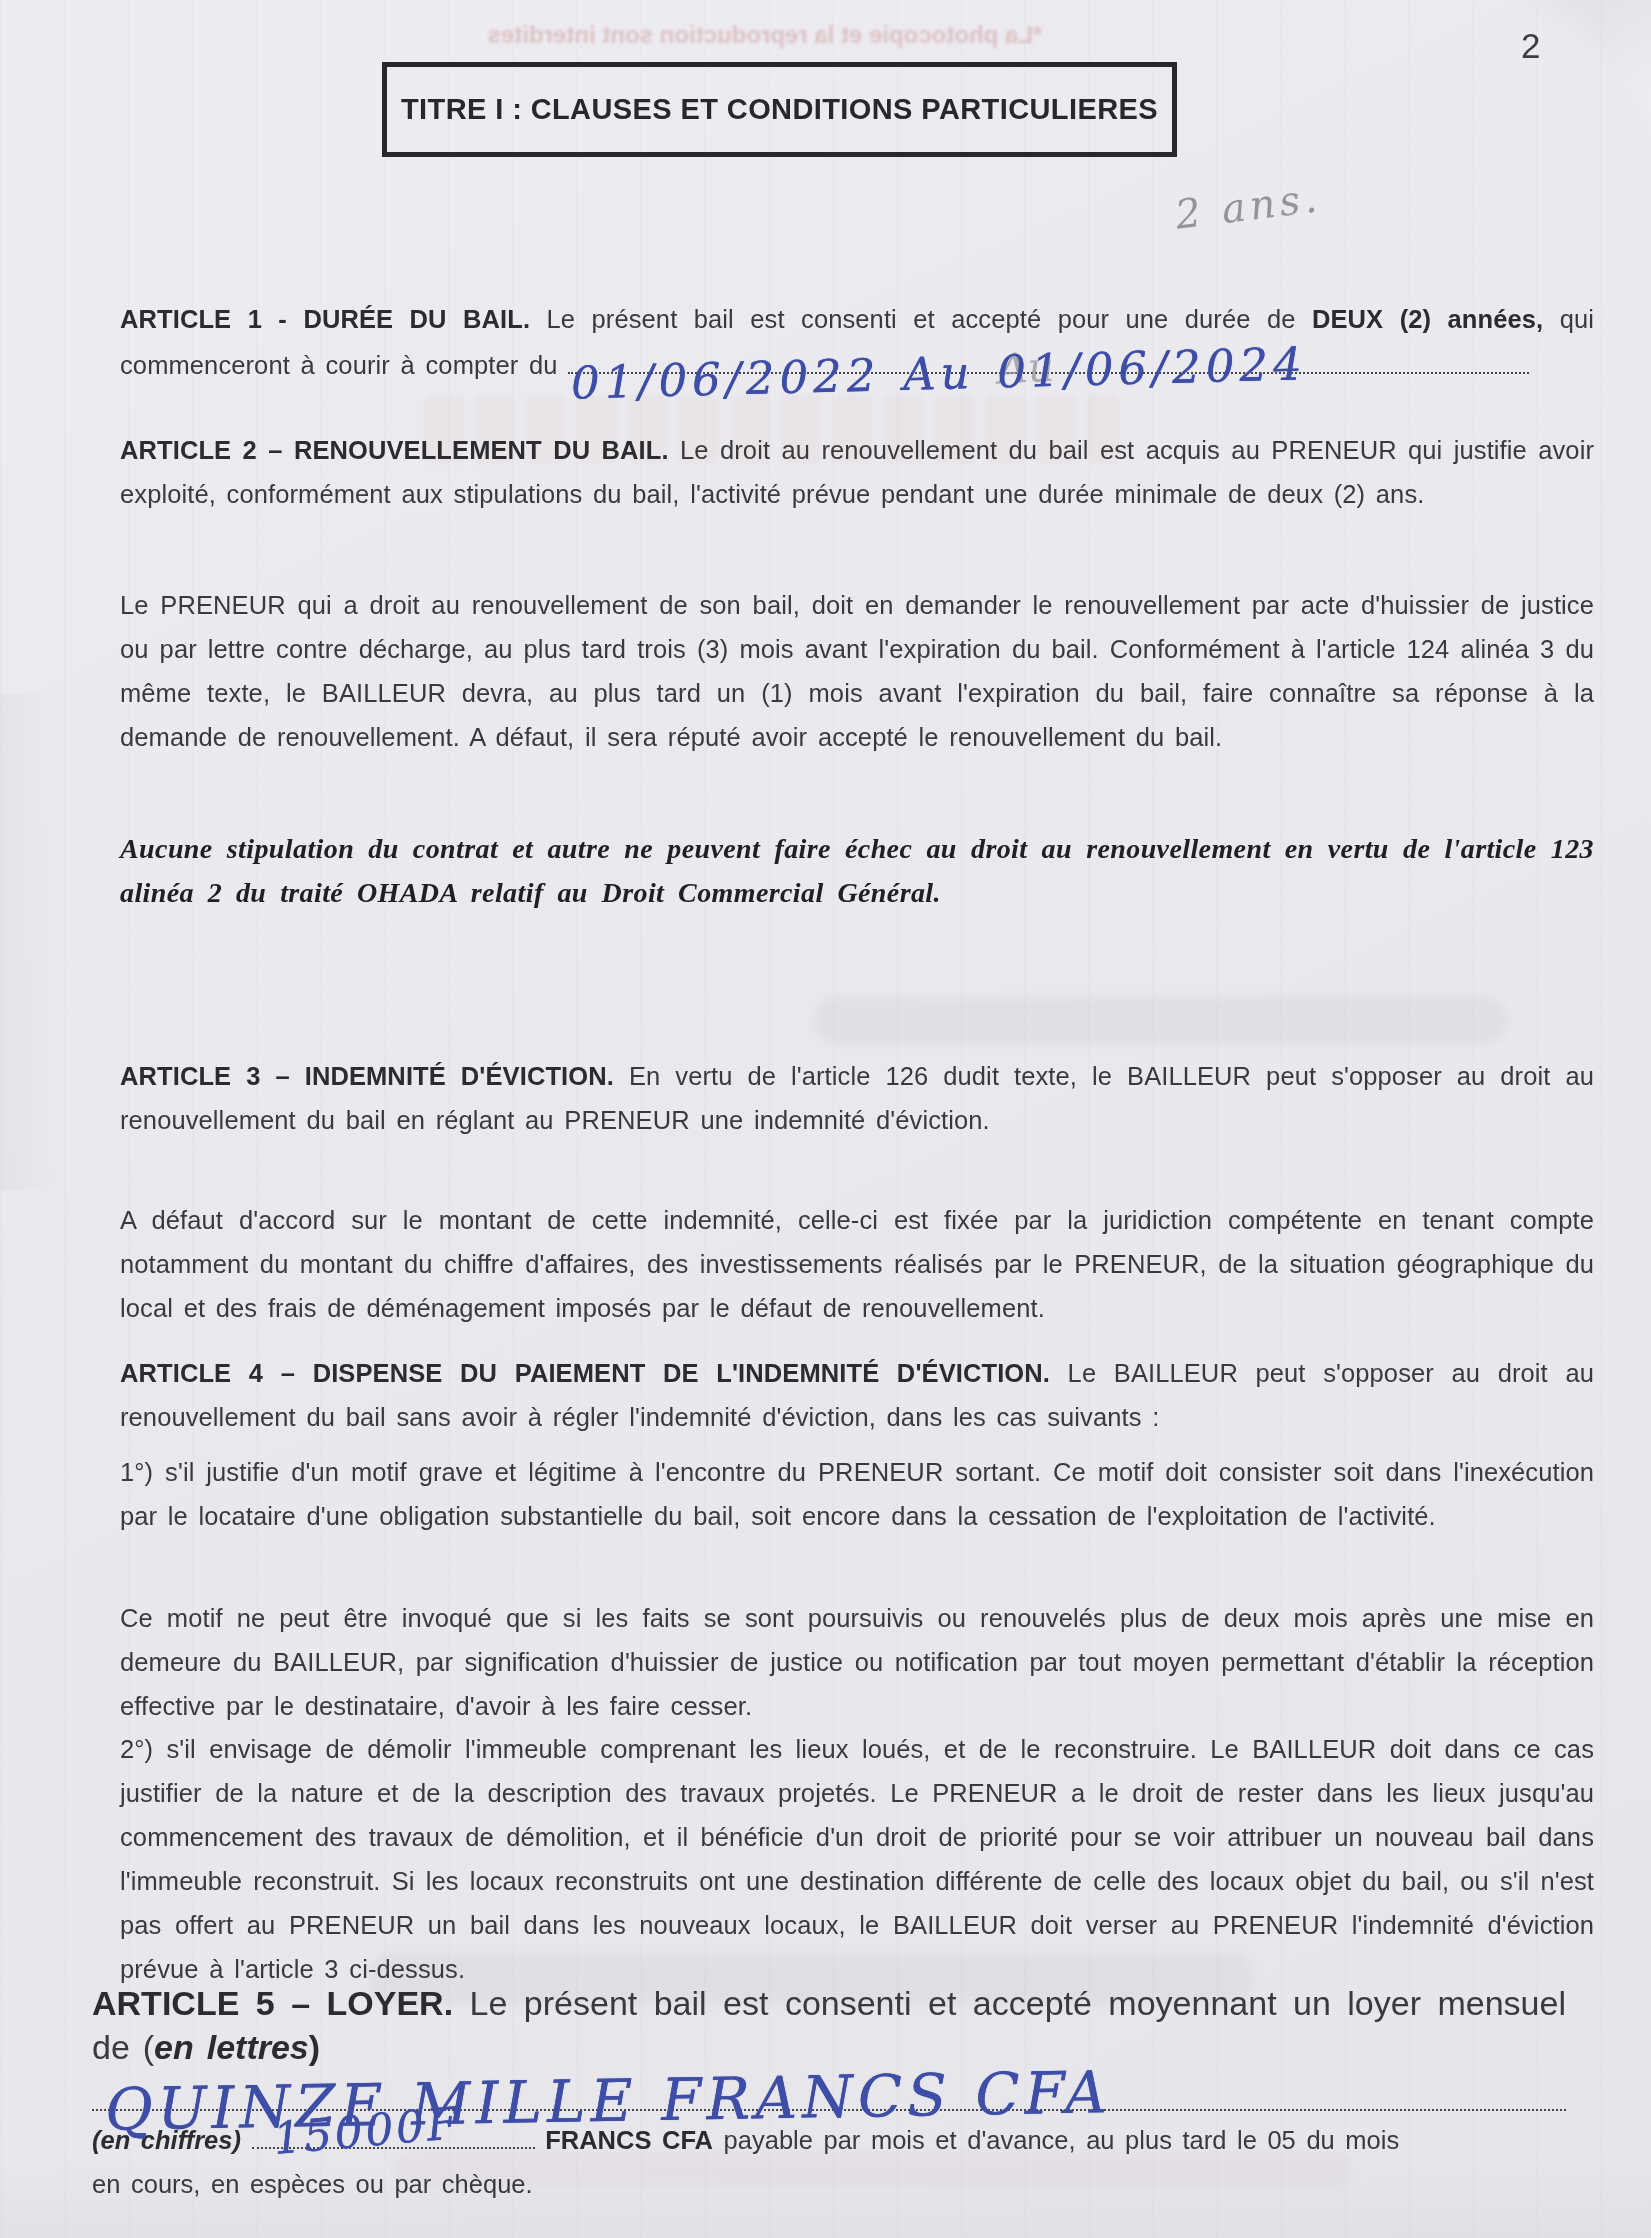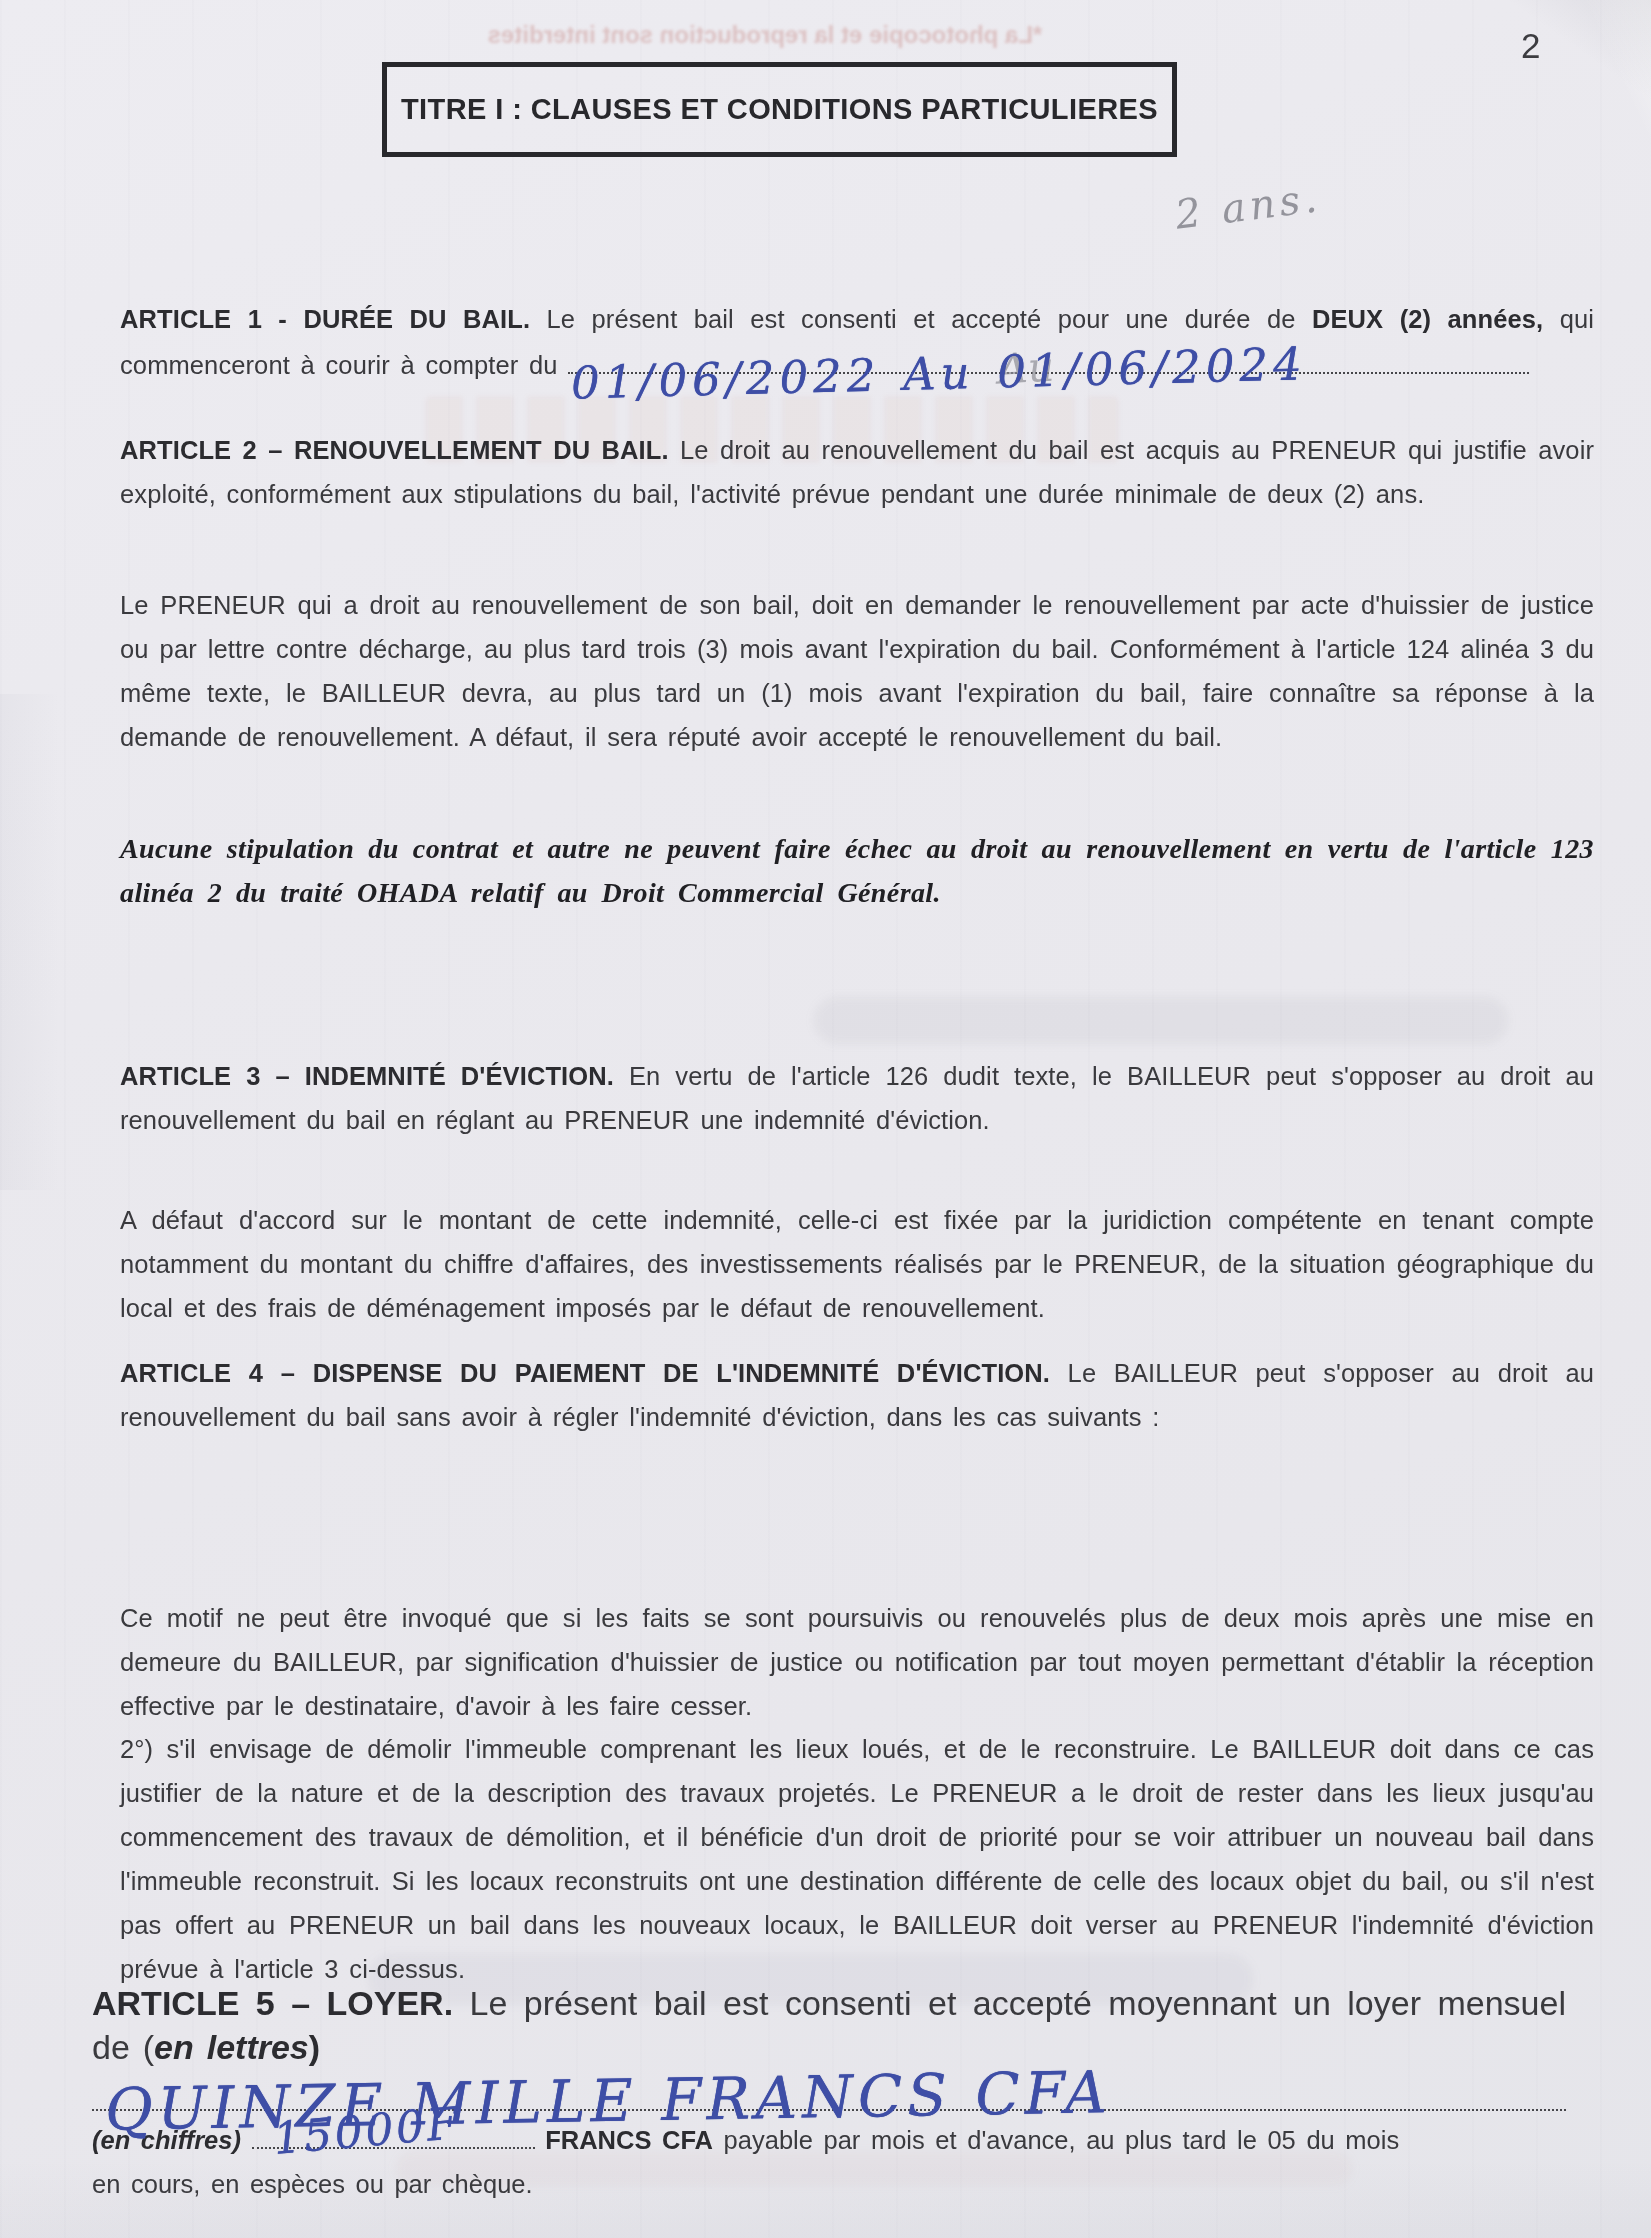--- a/index.html
+++ b/index.html
@@ -132,20 +132,21 @@
 
   <p class="para para-serif" style="top:799px">Aucune stipulation du contrat et autre ne peuvent faire échec au droit au renouvellement en vertu de l'article 123 alinéa 2 du traité OHADA relatif au Droit Commercial Général.</p>
 
 
   <p class="para" style="top:1028px"><span class="h">ARTICLE 3 – INDEMNITÉ D'ÉVICTION.</span><span> En vertu de l'article 126 dudit texte, le BAILLEUR peut s'opposer au droit au renouvellement du bail en réglant au PRENEUR une indemnité d'éviction.</span></p>
 
   <p class="para" style="top:1172px">A défaut d'accord sur le montant de cette indemnité, celle-ci est fixée par la juridiction compétente en tenant compte notamment du montant du chiffre d'affaires, des investissements réalisés par le PRENEUR, de la situation géographique du local et des frais de déménagement imposés par le défaut de renouvellement.</p>
 
   <p class="para" style="top:1325px"><span class="h">ARTICLE 4 – DISPENSE DU PAIEMENT DE L'INDEMNITÉ D'ÉVICTION.</span><span> Le BAILLEUR peut s'opposer au droit au renouvellement du bail sans avoir à régler l'indemnité d'éviction, dans les cas suivants :</span></p>
 
+  <p class="para" style="top:1424px">1°) s'il justifie d'un motif grave et légitime à l'encontre du PRENEUR sortant. Ce motif doit consister soit dans l'inexécution par le locataire d'une obligation substantielle du bail, soit encore dans la cessation de l'exploitation de l'activité.</p>
 
   <p class="para" style="top:1570px">Ce motif ne peut être invoqué que si les faits se sont poursuivis ou renouvelés plus de deux mois après une mise en demeure du BAILLEUR, par signification d'huissier de justice ou notification par tout moyen permettant d'établir la réception effective par le destinataire, d'avoir à les faire cesser.</p>
 
   <p class="para" style="top:1701px">2°) s'il envisage de démolir l'immeuble comprenant les lieux loués, et de le reconstruire. Le BAILLEUR doit dans ce cas justifier de la nature et de la description des travaux projetés. Le  PRENEUR a le droit de rester dans les lieux jusqu'au commencement des travaux de démolition, et il bénéficie d'un droit de priorité pour se voir attribuer un nouveau bail dans l'immeuble reconstruit. Si les locaux reconstruits ont une destination différente de celle des locaux objet du bail, ou s'il n'est pas offert au PRENEUR un bail dans les nouveaux locaux, le BAILLEUR doit verser au PRENEUR l'indemnité d'éviction prévue à l'article 3 ci-dessus.</p>
 
   <div class="art5-wrap">
     <div class="art5-line1"><span class="h">ARTICLE 5 – LOYER.</span><span> Le présent bail est consenti et accepté moyennant un loyer mensuel de (</span><span class="bi">en lettres</span><span class="h">)</span></div>
 
     <div class="quinze-line">
       <span class="hand hand-quinze">QUINZE MILLE FRANCS CFA</span>

